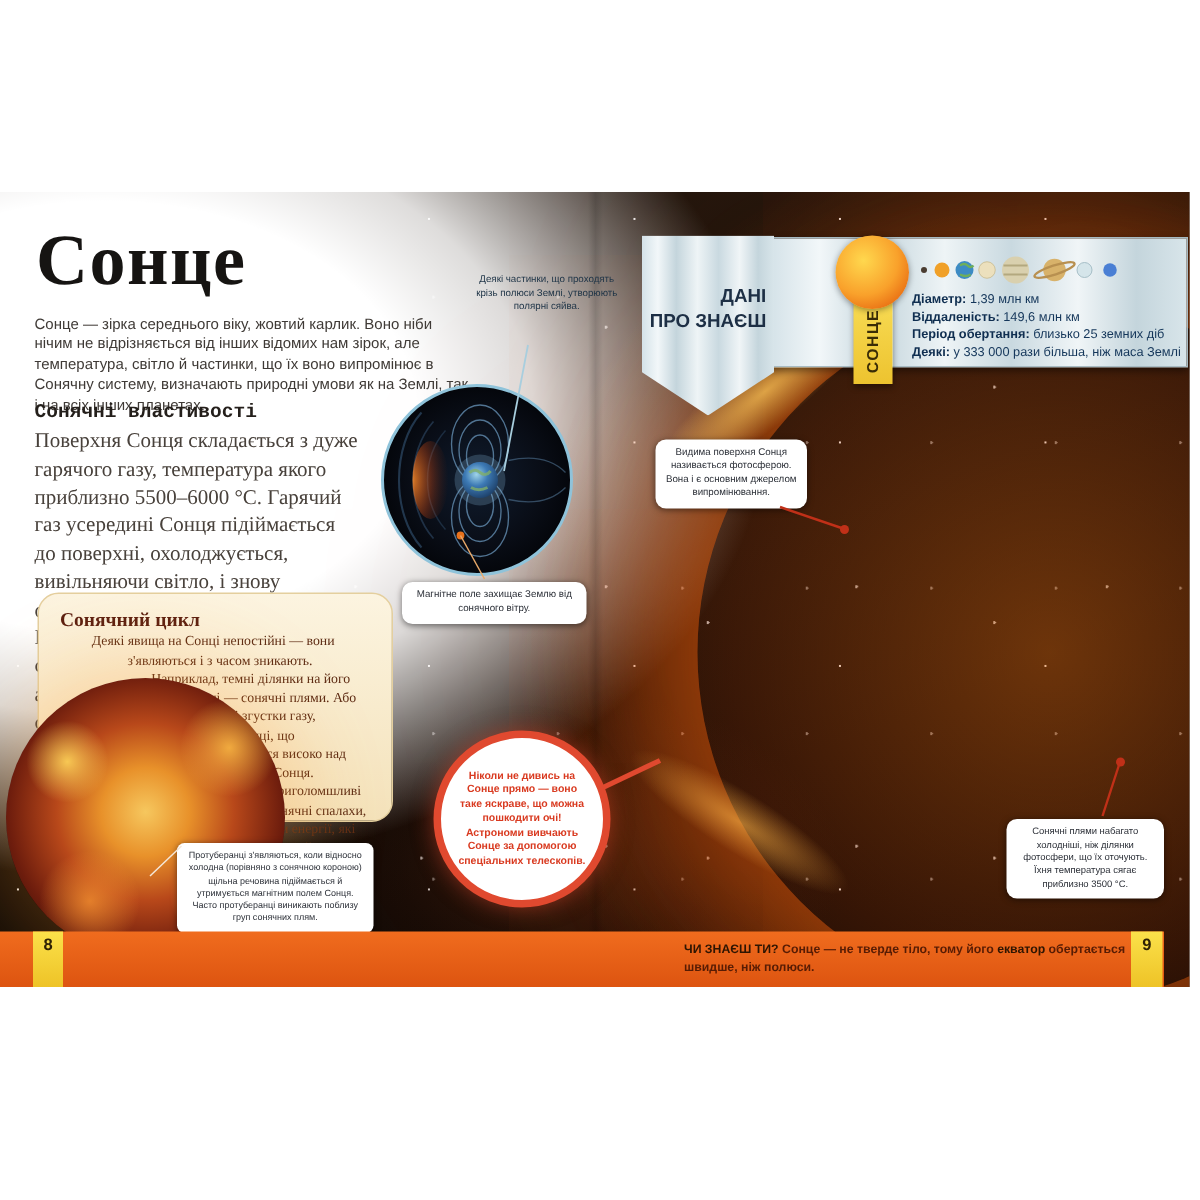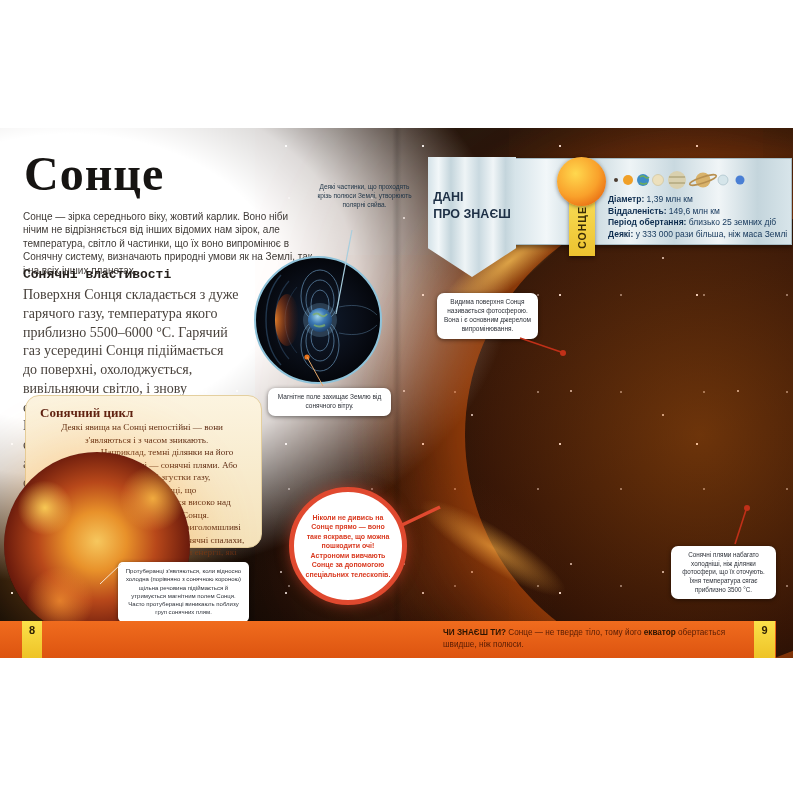--- a/index.html
+++ b/index.html
@@ -67,21 +67,21 @@
       radial-gradient(circle at 80% 25%, rgba(255,190,70,.85) 0%, transparent 16%),
       radial-gradient(circle at 75% 78%, rgba(255,170,60,.8) 0%, transparent 15%),
       radial-gradient(circle at 30% 80%, rgba(250,150,50,.75) 0%, transparent 17%),
       radial-gradient(circle at 50% 48%, #f6c75e 0%, #e8912a 22%, #b8481a 44%, #6e1d0d 68%, #2d0b04 88%, #120402 100%);
     box-shadow:0 0 55px 12px rgba(255,150,40,.28); }
 
   
   .metal { background:linear-gradient(90deg,#d4e2e8 0%, #f2f7f9 12%, #c4d5dc 26%, #eef4f6 42%, #c9d9e0 58%, #f0f5f7 74%, #c4d5dc 88%, #d8e5ea 100%); }
   .pennant { position:absolute; left:428px; top:29px; width:88px; height:120px;
     clip-path:polygon(0 0, 100% 0, 100% 76%, 50% 100%, 0 76%); display:flex; align-items:center; justify-content:center;
-    text-align:left; font-weight:bold; font-size:12.5px; line-height:1.35; color:#1d2f45; padding-bottom:22px; }
+    text-align:right; font-weight:bold; font-size:12.5px; line-height:1.35; color:#1d2f45; padding-bottom:22px; }
   .panel { position:absolute; left:512px; top:30px; width:280px; height:87px; border:1px solid #a7bbc3;
     box-shadow:0 2px 5px rgba(0,0,0,.45); }
   .facts { position:absolute; left:608px; top:66px; width:182px; font-size:8.5px; line-height:1.38; color:#14365a; }
   .facts b { color:#0f2e50; }
   .sun-badge { position:absolute; left:557px; top:29px; width:49px; height:49px; border-radius:50%;
     background:radial-gradient(circle at 38% 34%, #ffd84e, #f9a12b 52%, #e86c12 82%, #d85a08);
     box-shadow:0 1px 4px rgba(0,0,0,.4); }
   .sonce-tab { position:absolute; left:569px; top:70px; width:26px; height:58px;
     background:linear-gradient(180deg,#f8dc55,#edc32f); box-shadow:0 2px 4px rgba(0,0,0,.4);
     display:flex; align-items:center; justify-content:center; }
@@ -110,21 +110,21 @@
 
   .leaders { position:absolute; inset:0; pointer-events:none; }
 
   
   .footer-bar { position:absolute; left:0; top:621px; width:776px; height:37px;
     background:linear-gradient(180deg,#f06c1e,#dd5410); }
   .page-tab { position:absolute; top:0; height:37px; width:20px;
     background:linear-gradient(180deg,#fbe14a,#eec327); text-align:center;
     font-weight:bold; font-size:11px; color:#2e2104; padding-top:3px; }
   .page-tab-left { left:22px; } .page-tab-right { left:754px; width:21px; }
-  .know { position:absolute; left:443px; top:6px; width:312px; font-size:8.2px; line-height:1.45; color:#571c04; }
+  .know { position:absolute; left:456px; top:6px; width:312px; font-size:8.2px; line-height:1.45; color:#571c04;font-weight:bold; }
   .know b { color:#2e1502; }
 </style>
 </head>
 <body>
 
 <div id="canvas">
 
   <div class="spread">
     <div class="space-base"></div>
     <div class="nebula"></div>

